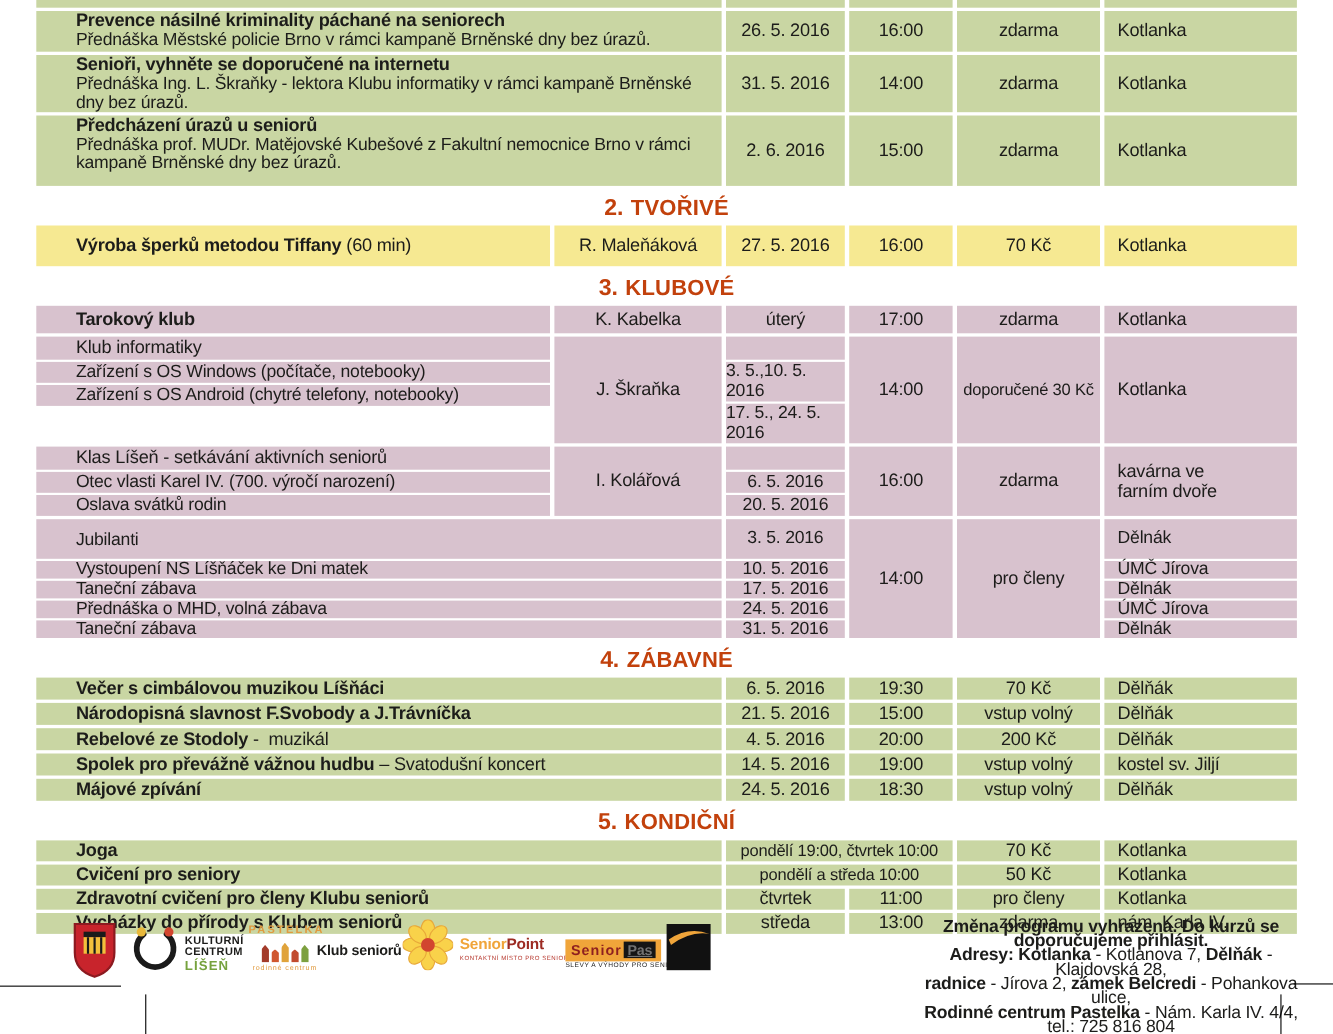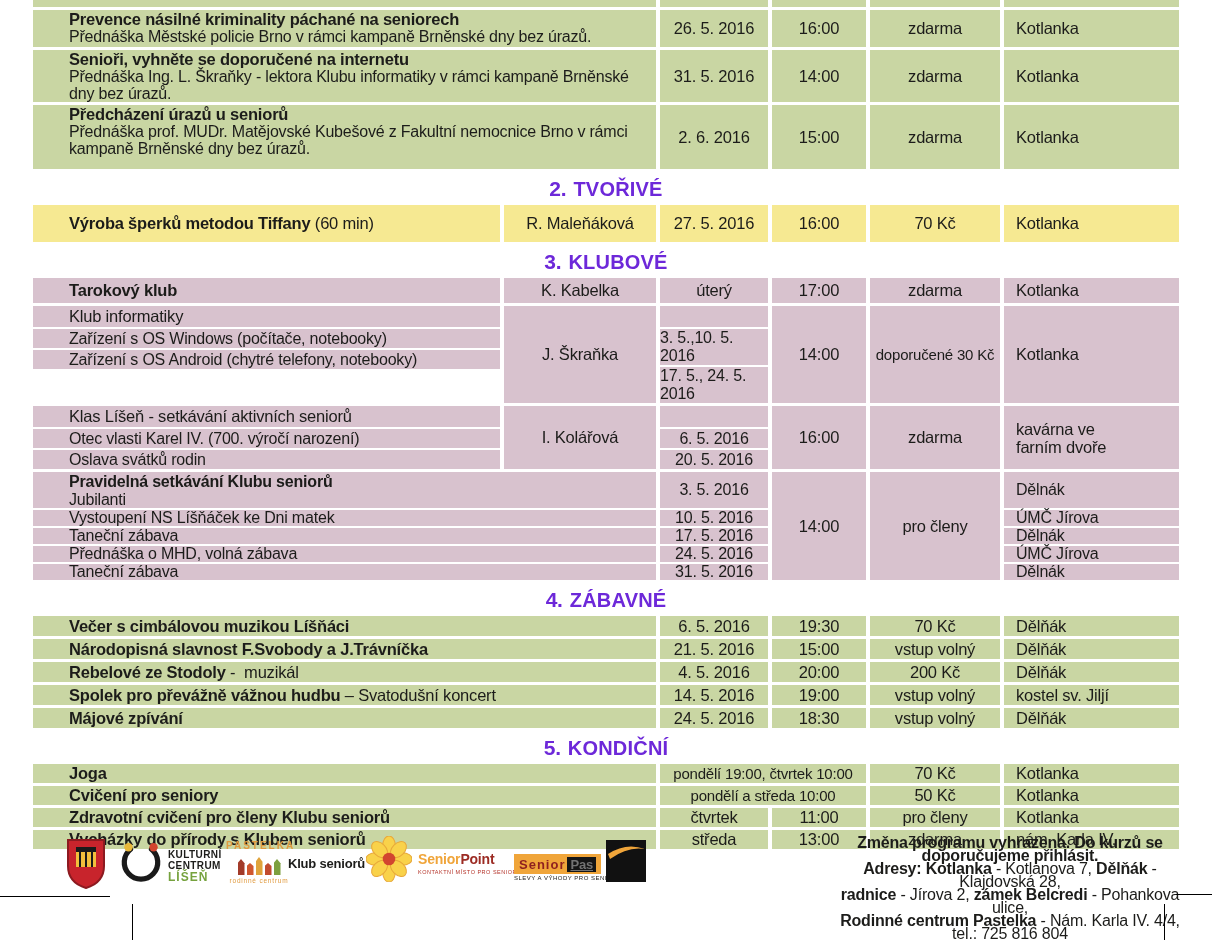--- a/index.html
+++ b/index.html
@@ -28,21 +28,21 @@
   .hr2 .cell{min-height:50px;}
   .hr3 .cell{min-height:64px;}
   .h37 .cell{min-height:37px;}
   .h25 .cell{min-height:25px;}
   .h20 .cell{min-height:20px;}
   .h19 .cell{min-height:19px;}
   .s1r .bt{line-height:18px;font-size:16.5px;}
   .s1r .rt{line-height:17px;font-size:16px;}
 
   
-  .shead{height:22px;line-height:22px;text-align:center;color:#6d28d9;font-weight:700;margin:9px 0 5px;}
+  .shead{height:22px;line-height:22px;text-align:center;color:#c2410c;font-weight:700;margin:9px 0 5px;}
   .snum{font-size:21px;margin-right:7px;}
   .stitle{font-size:20px;letter-spacing:0.2px;}
 
   
   .gcol{display:flex;flex-direction:column;row-gap:2px;}
   .gtitle{height:21px;background:var(--c);display:flex;align-items:center;padding-left:36px;font-weight:400;font-size:16.5px;}
   .gitem{height:19px;background:var(--c);display:flex;align-items:center;padding-left:36px;font-size:16px;}
   .gstrip{height:21px;background:var(--c);}
   .gdate{flex:1;background:var(--c);display:flex;align-items:center;justify-content:center;font-size:16px;}
   .gblock{height:36px;background:var(--c);padding-left:36px;display:flex;flex-direction:column;justify-content:center;}
@@ -187,21 +187,20 @@
     </div>
     <div class="cell">16:00</div>
     <div class="cell">zdarma</div>
     <div class="cell pl pre">kavárna ve
 farním dvoře</div>
   </div>
 
   <div class="trow rm prav">
     <div class="gcol sp2">
       <div class="gblock">
-        <div class="bt">Pravidelná setkávání Klubu seniorů</div>
         <div class="gsub">Jubilanti</div>
       </div>
       <div class="gitem">Vystoupení NS Líšňáček ke Dni matek</div>
       <div class="gitem">Taneční zábava</div>
       <div class="gitem">Přednáška o MHD,  volná zábava</div>
       <div class="gitem">Taneční zábava</div>
     </div>
     <div class="gcol">
       <div class="gdate tall">3. 5. 2016</div>
       <div class="gdate">10. 5. 2016</div>

